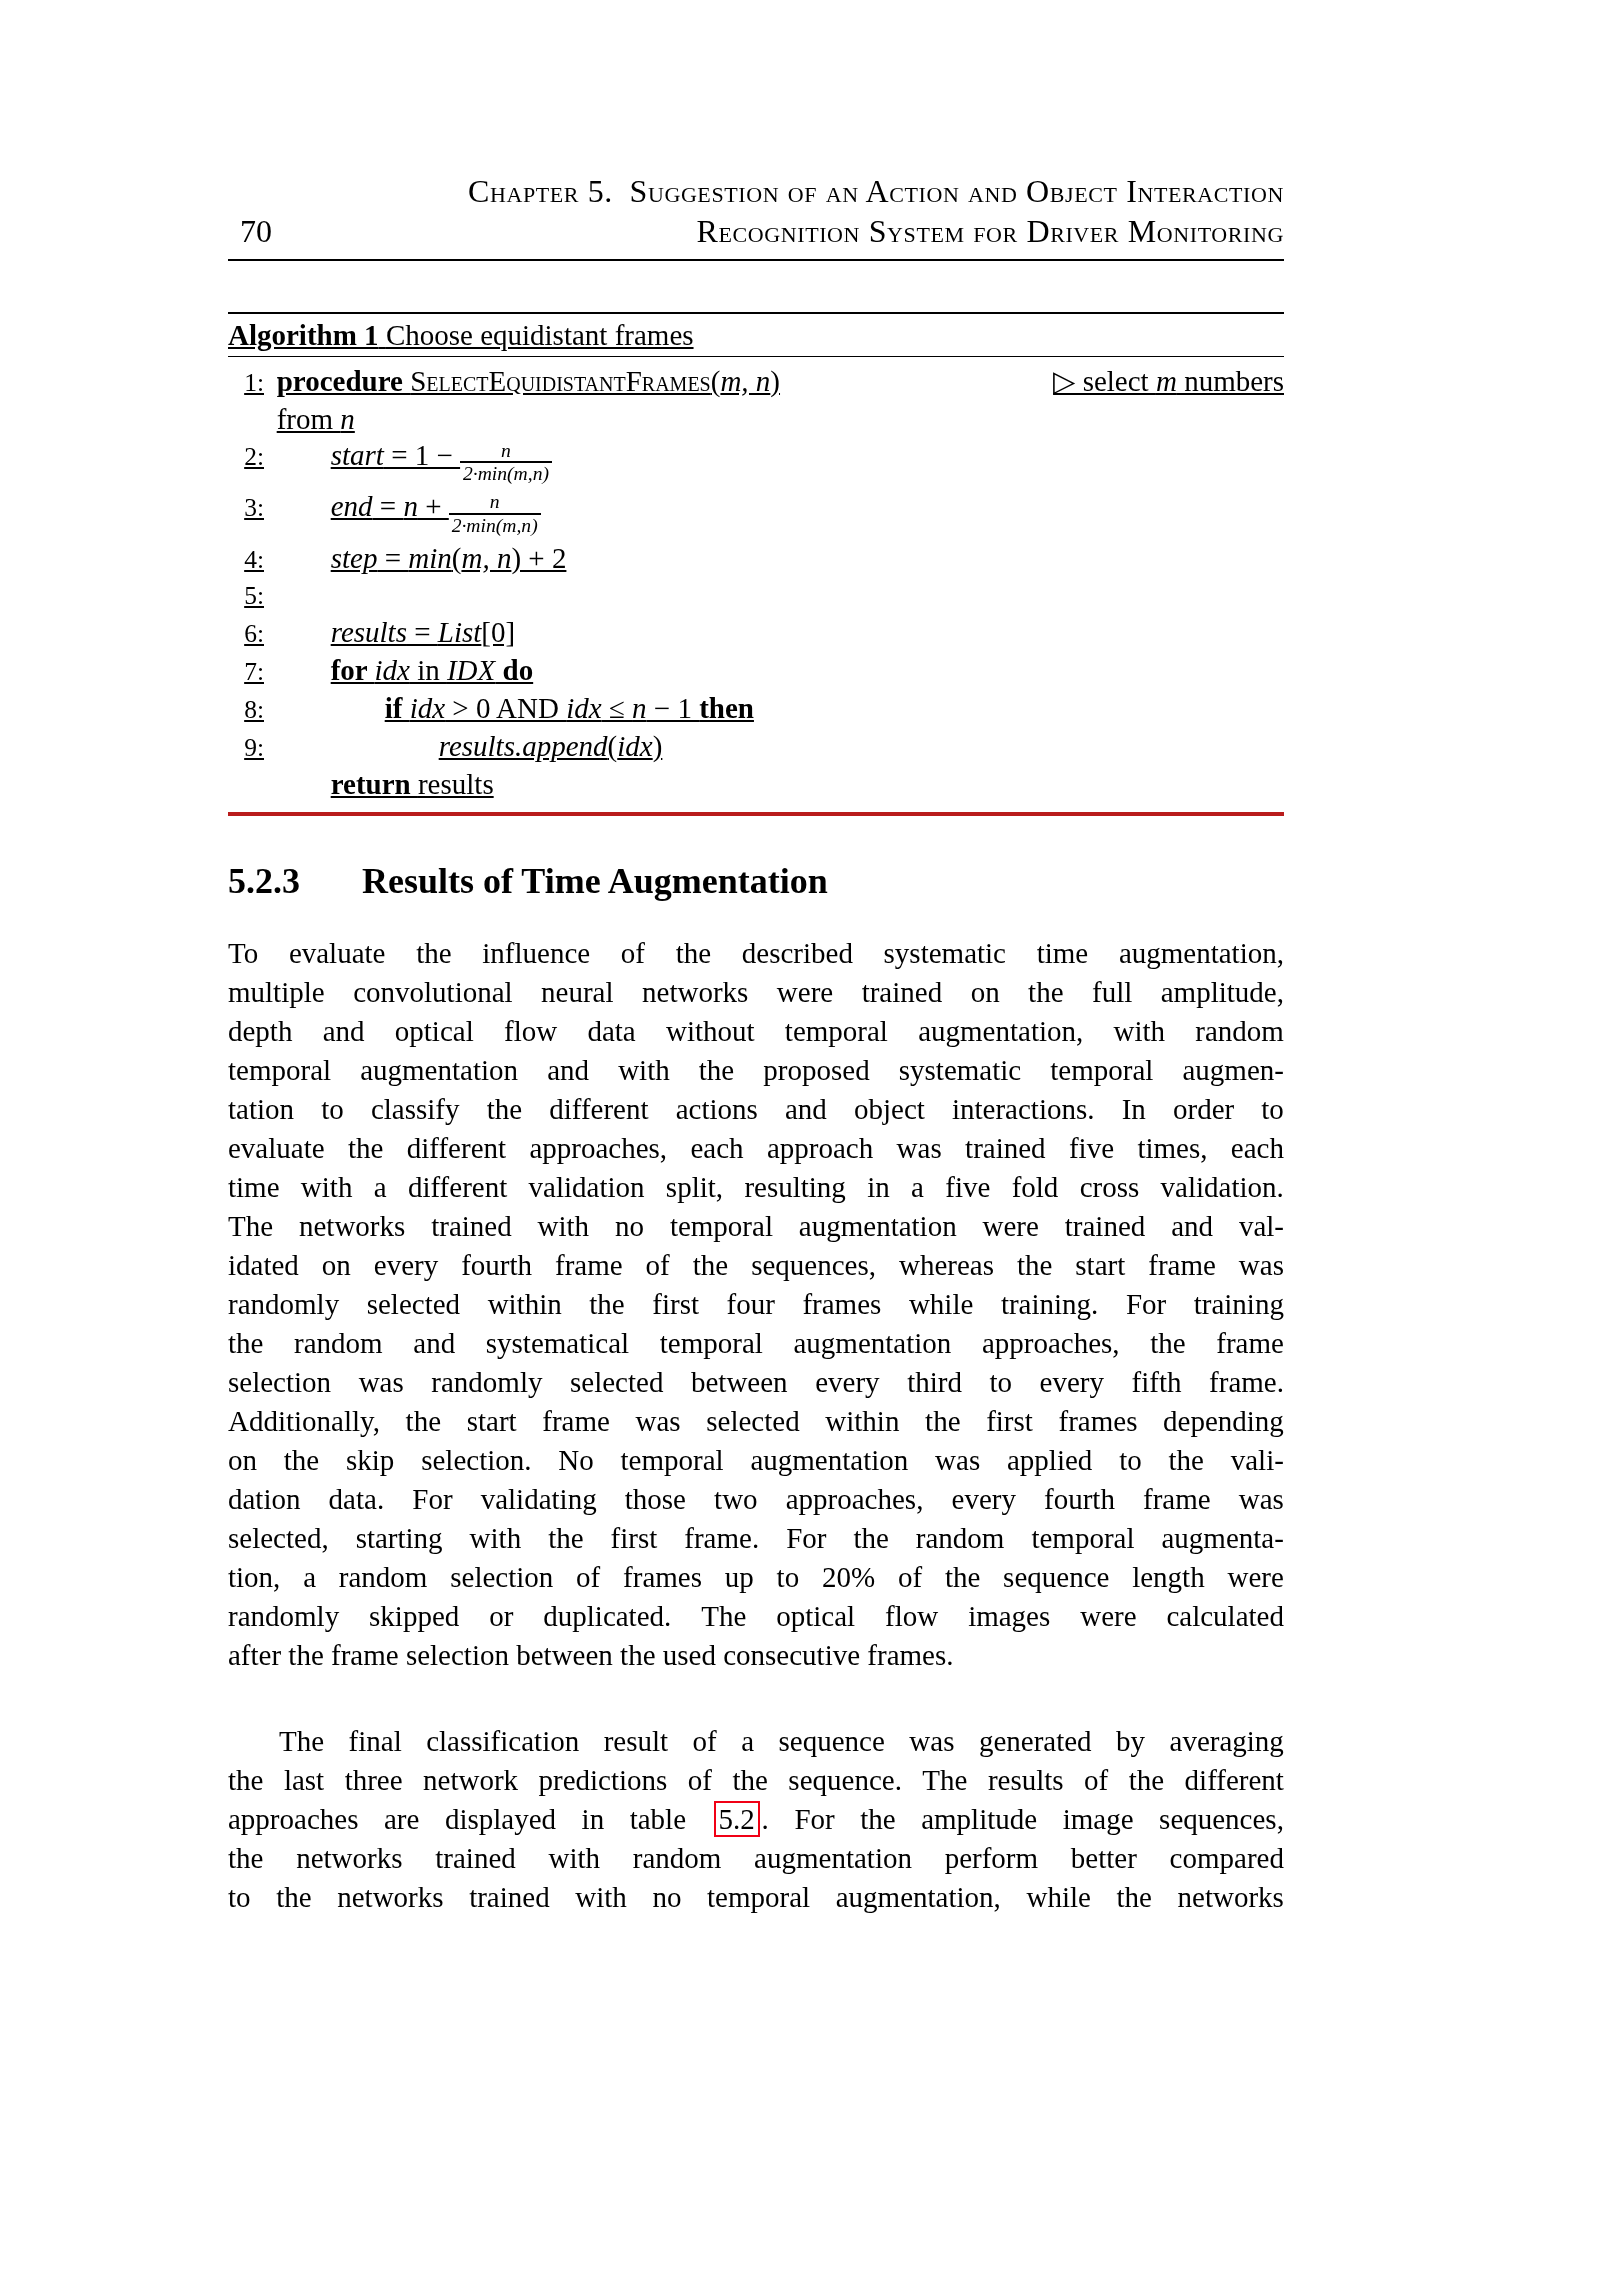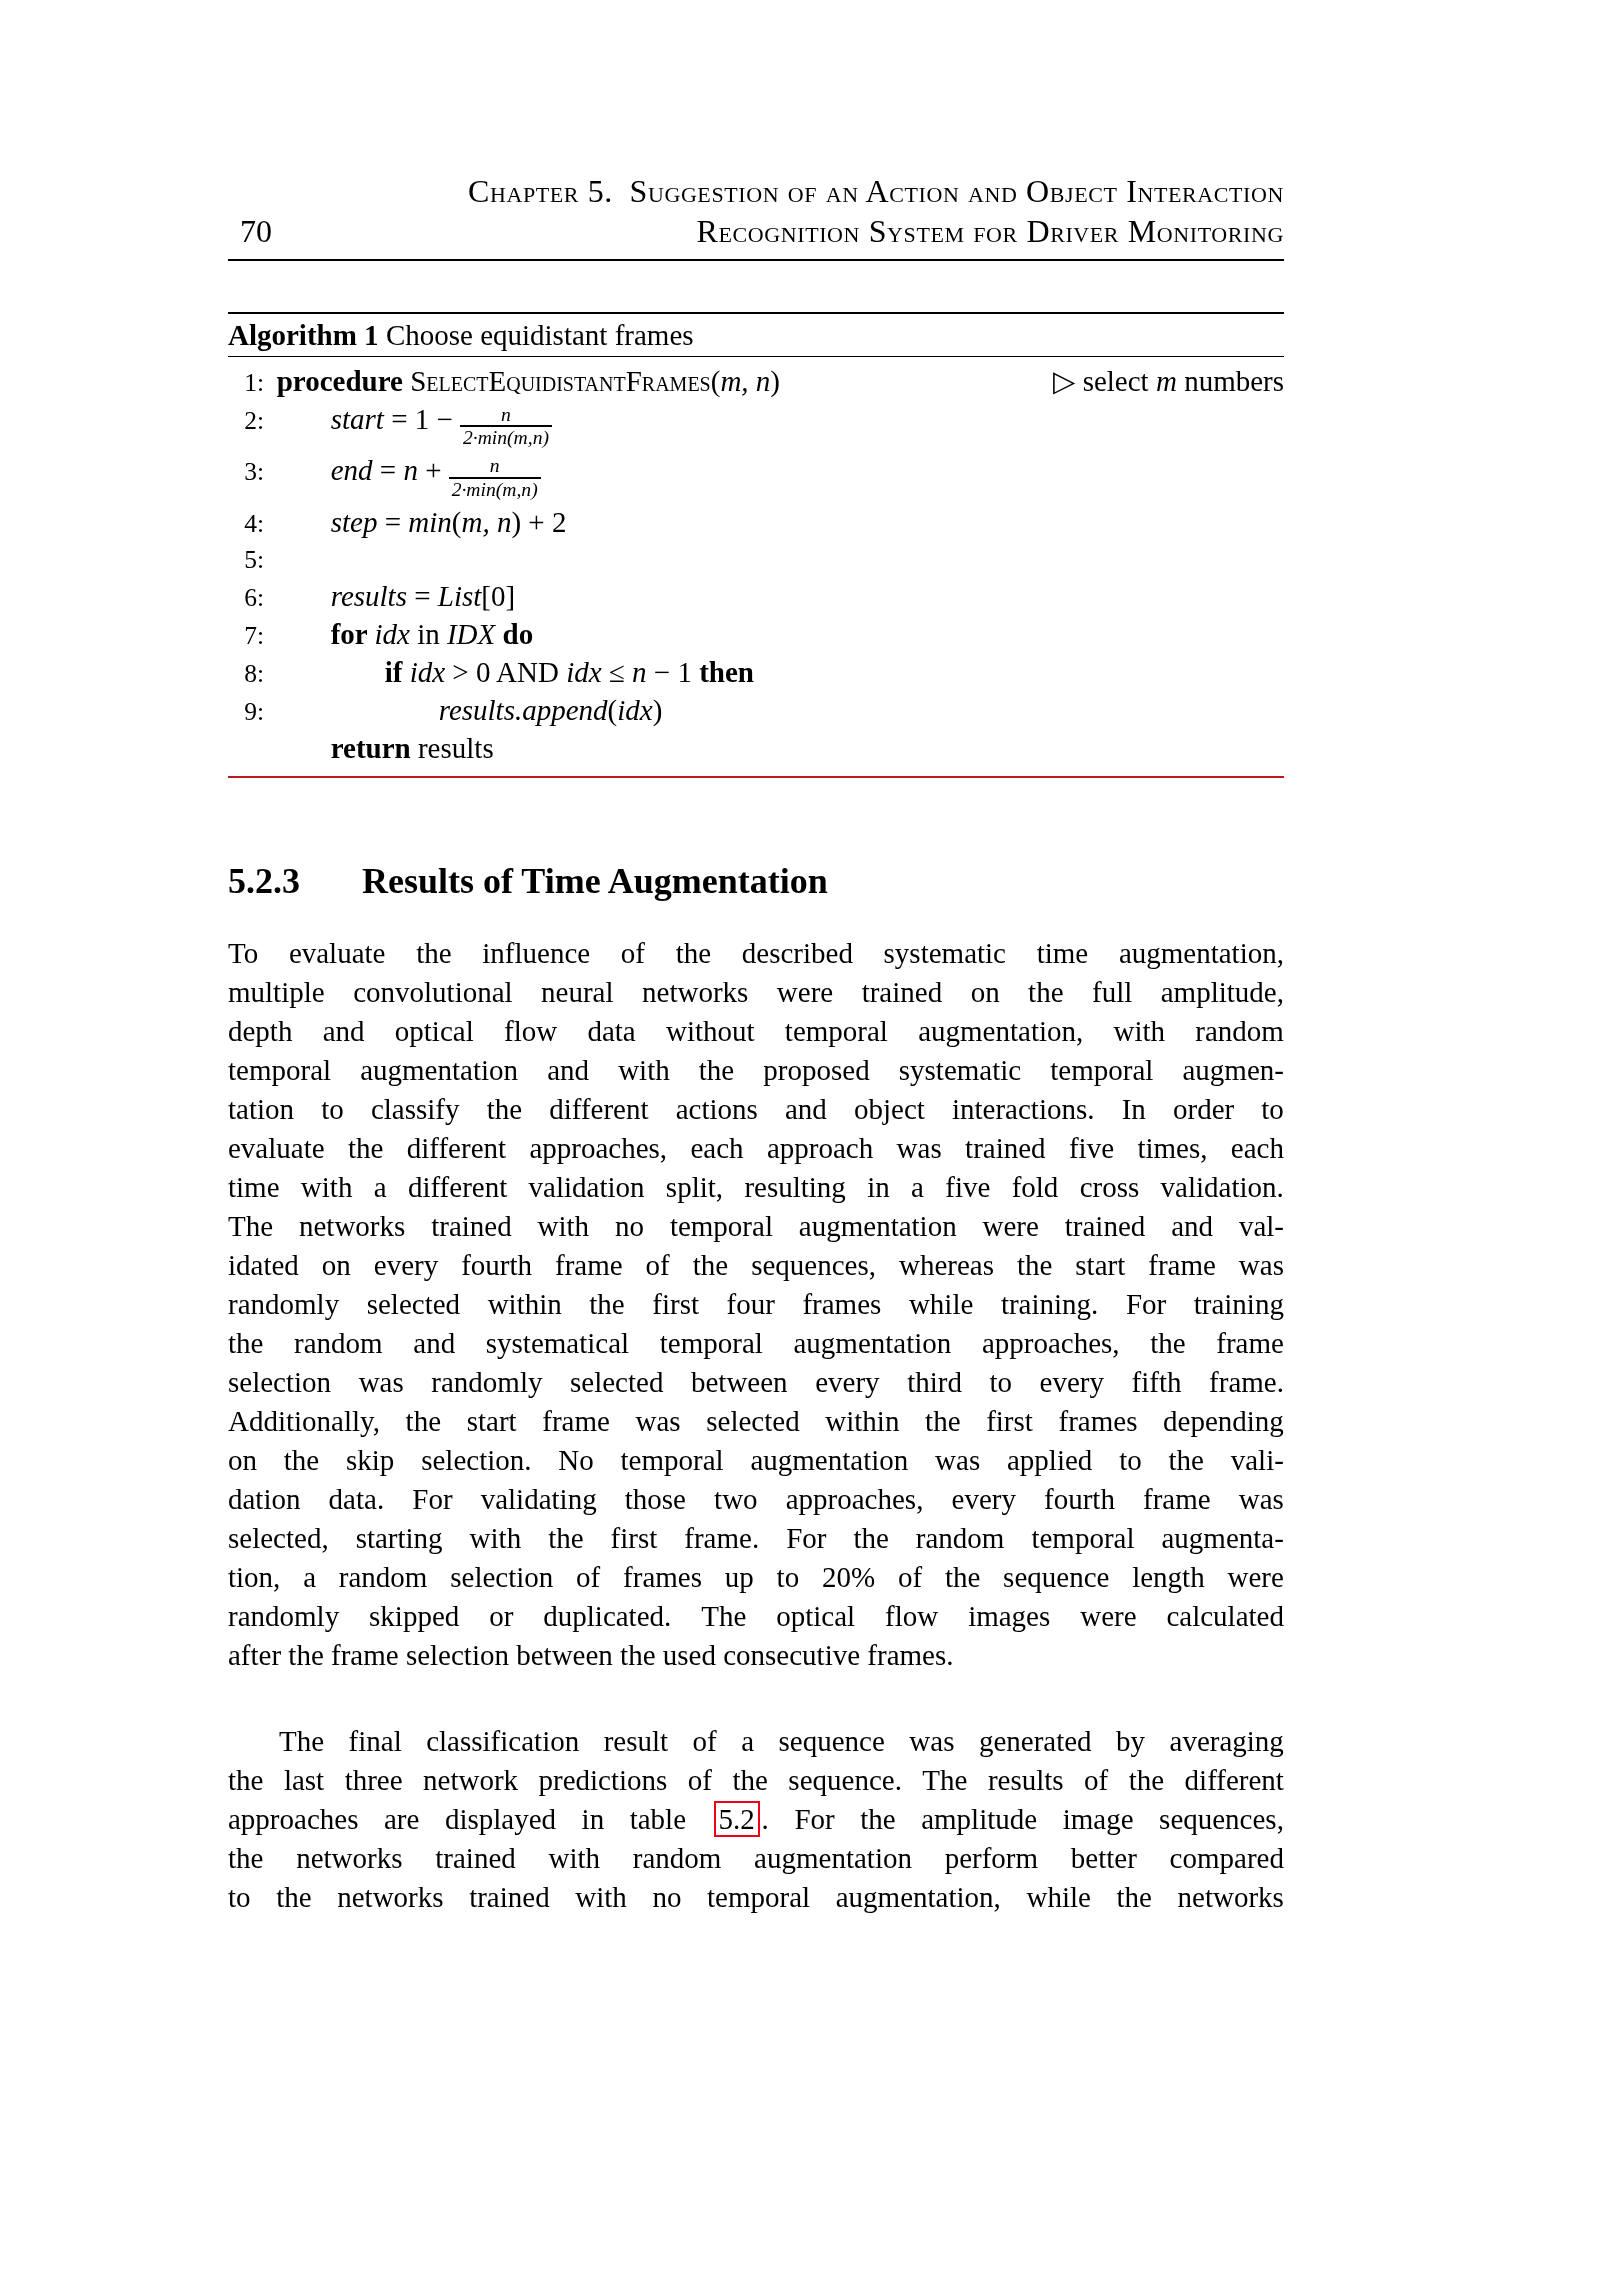--- a/index.html
+++ b/index.html
@@ -11,21 +11,21 @@
 
   
   .hdr{position:absolute;top:171px;left:0;width:100%;
        font-size:32px;line-height:40px;text-align:right;
        font-variant:small-caps;letter-spacing:0.6px;white-space:nowrap;}
   .pageno{position:absolute;left:12px;top:40px;font-variant:normal;letter-spacing:0;}
   .hrule{position:absolute;top:259px;left:0;width:100%;height:2px;background:#000;}
 
   
   .algo{position:absolute;top:312px;left:0;width:100%;
-        border-top:2.9px solid #000;border-bottom:2px solid #b91c1c;font-size:29px;}
+        border-top:2.9px solid #000;border-bottom:4px solid #b91c1c;font-size:29px;text-decoration:underline;}
   .algo .caption{padding:4.9px 0 3.9px;border-bottom:1.5px solid #000;line-height:33px;}
   .algo .caption b{font-weight:bold;}
   .abody{padding:5.9px 0 9.8px;}
   .arow{display:flex;align-items:baseline;min-height:36px;line-height:36px;}
   .anum{flex:none;width:36px;text-align:right;margin-right:12.7px;font-size:25.5px;}
   .acontent{white-space:pre-wrap;}
   .kw{font-weight:bold;}
   .it{font-style:italic;}
   .rm{font-style:normal;}
   .sc{font-variant:small-caps;}
@@ -62,20 +62,24 @@
 
     <div class="algo">
       <div class="caption"><b>Algorithm 1</b> <span>Choose equidistant frames</span></div>
       <div class="abody" id="algo-body">
           <div class="arow">
             <span class="anum">1:</span>
             <span class="acontent" style="margin-left: 0px;"><span class="kw">procedure </span><span class="sc">SelectEquidistantFrames</span><span class="rm">(</span><span class="it">m, n</span><span class="rm">)</span></span>
             <span class="cmt"><span class="rm">▷ select </span><span class="it">m</span><span class="rm"> numbers</span></span>
           </div>
           <div class="arow">
+            <span class="anum"></span>
+            <span class="acontent" style="margin-left: 0px;"><span class="rm">from </span><span class="it">n</span></span>
+          </div>
+          <div class="arow">
             <span class="anum">2:</span>
             <span class="acontent" style="margin-left: 54px;"><span class="it">start</span><span class="rm"> = 1 − </span><span class="fracwrap"><span class="frac"><span>n</span><span class="den">2·min(m,n)</span></span></span></span>
           </div>
           <div class="arow">
             <span class="anum">3:</span>
             <span class="acontent" style="margin-left: 54px;"><span class="it">end</span><span class="rm"> = </span><span class="it">n</span><span class="rm"> + </span><span class="fracwrap"><span class="frac"><span>n</span><span class="den">2·min(m,n)</span></span></span></span>
           </div>
           <div class="arow">
             <span class="anum">4:</span>
             <span class="acontent" style="margin-left: 54px;"><span class="it">step</span><span class="rm"> = </span><span class="it">min</span><span class="rm">(</span><span class="it">m, n</span><span class="rm">) + 2</span></span>

